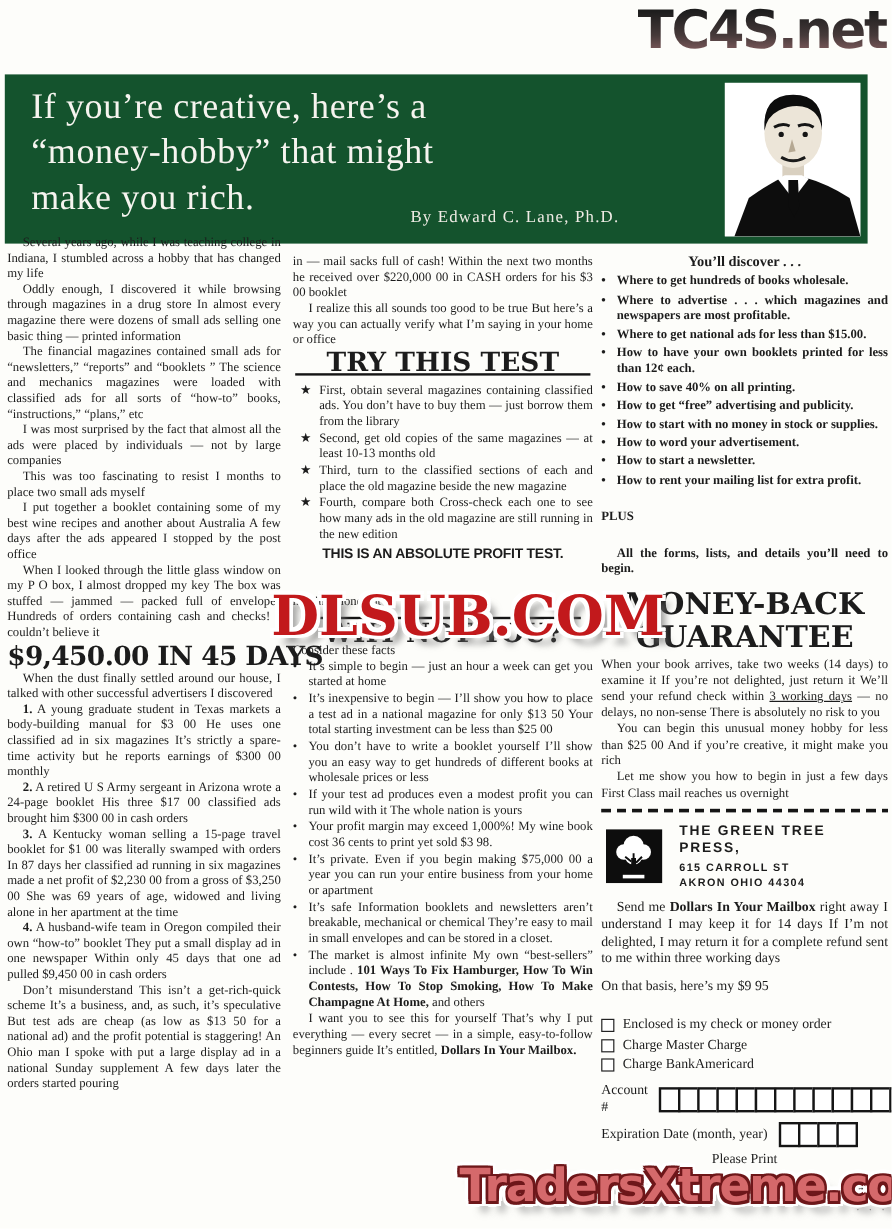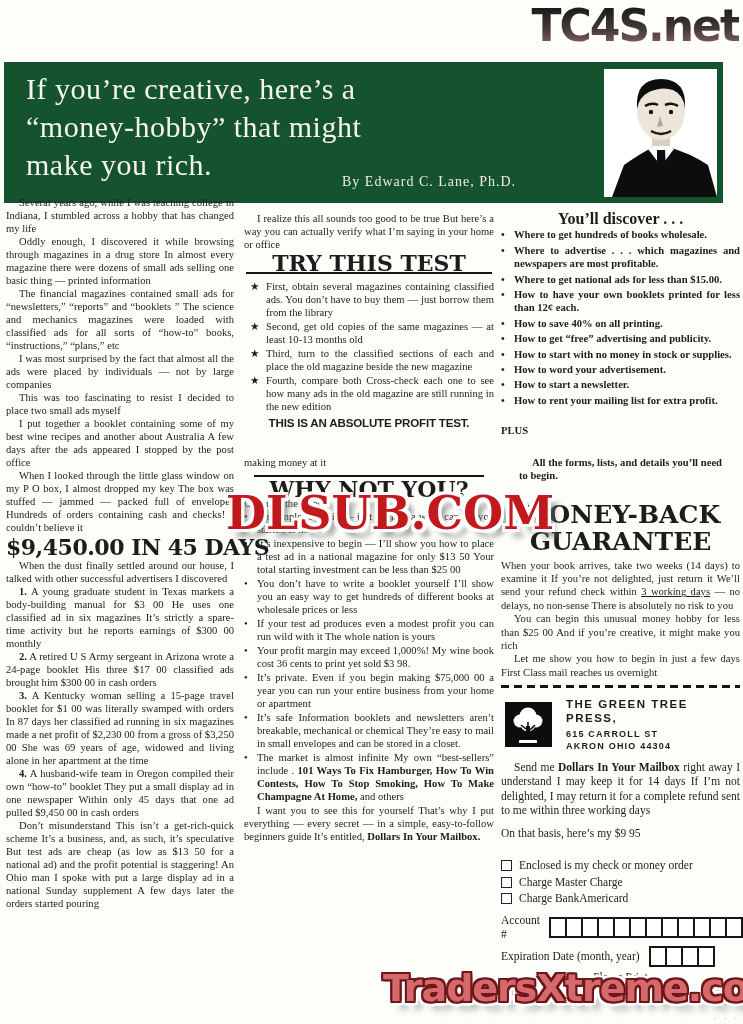--- a/index.html
+++ b/index.html
@@ -47,26 +47,26 @@
 
   .item{display:flex;margin:0 0 1px;}
   .item .g{flex:none;width:13px;}
   .item .t{flex:1;text-align:justify;}
   .star-item .g{width:16px;text-align:left;}
   .steps{padding:0 0 0 6px;}
   .profit{font-family:"Liberation Sans",sans-serif;font-weight:bold;font-size:11.6px;
     text-align:center;margin:3px 0 0;letter-spacing:-0.2px;}
   .partial{margin-top:27px;text-indent:4px;}
 
-  .h-disc{font-weight:bold;font-size:16px;text-align:center;margin:2px 0 3px;}
+  .h-disc{font-weight:bold;font-size:12px;text-align:center;margin:2px 0 3px;}
   .rbul{display:flex;font-weight:bold;margin:0 0 2px;}
   .rbul .g{flex:none;width:13px;}
   .rbul .t{flex:1;text-align:justify;}
   .plus{font-weight:bold;margin:17px 0;}
-  .plus-text{font-weight:bold;margin:18px;text-indent:13px;text-align:justify;}
+  .plus-text{font-weight:bold;margin:0;text-indent:13px;text-align:justify;}
   .h-guar{font-family:"DejaVu Serif",serif;font-weight:bold;font-size:25px;line-height:27px;
     text-align:center;margin:8px 0 4px;}
   .und{text-decoration:underline;margin-top:16px;}
 
   .cutline{height:3px;margin:6px 0 8px;
     background:repeating-linear-gradient(90deg,#151515 0 8px,transparent 8px 13px);}
   .press{display:flex;align-items:center;margin:0 0 8px;}
   .press .logo{flex:none;width:47px;height:45px;margin:0 14px 0 4px;}
   .press-name{font-family:"Liberation Sans",sans-serif;font-weight:bold;font-size:11.5px;
     letter-spacing:1.5px;margin:2px 0 3px;}
@@ -122,33 +122,34 @@
         <path d="M53 81 L61 81 L62 103 L58 112 L53 103 Z" fill="#0d0d0d"></path>
       </svg>
     </div>
   </div>
 
   <div class="col col-left">
     <p class="p">Several years ago, while I was teaching college in Indiana, I stumbled across a hobby that has changed my life</p>
     <p class="p">Oddly enough, I discovered it while browsing through magazines in a drug store  In almost every magazine there were dozens of small ads selling one basic thing — printed information</p>
     <p class="p">The financial magazines contained small ads for “newsletters,” “reports” and “booklets ” The science and mechanics magazines were loaded with classified ads for all sorts of “how-to” books, “instructions,” “plans,” etc</p>
     <p class="p">I was most surprised by the fact that almost all the ads were placed by individuals — not by large companies</p>
-    <p class="p">This was too fascinating to resist  I decided to place two small ads myself</p>
+    <p class="p">This was too fascinating to resist  I months to place two small ads myself</p>
     <p class="p">I put together a booklet containing some of my best wine recipes and another about Australia  A few days after the ads appeared I stopped by the post office</p>
     <p class="p">When I looked through the little glass window on my P O  box, I almost dropped my key  The box was stuffed — jammed — packed full of envelopes  Hundreds of orders containing cash and checks! I couldn’t believe it</p>
     <div class="h-money">$9,450.00 IN 45 DAYS</div>
     <p class="p">When the dust finally settled around our house, I talked with other successful advertisers I discovered</p>
     <p class="p"><b>1.</b> <span>A young graduate student in Texas markets a body-building manual for $3 00  He uses one classified ad in six magazines  It’s strictly a spare-time activity but he reports earnings of $300 00 monthly</span></p>
     <p class="p"><b>2.</b> <span>A retired U S  Army sergeant in Arizona wrote a 24-page booklet  His three $17 00 classified ads brought him $300 00 in cash orders</span></p>
     <p class="p"><b>3.</b> <span>A Kentucky woman selling a 15-page travel booklet for $1 00 was literally swamped with orders  In 87 days her classified ad running in six magazines made a net profit of $2,230 00 from a gross of $3,250 00  She was 69 years of age, widowed and living alone in her apartment at the time</span></p>
     <p class="p"><b>4.</b> <span>A husband-wife team in Oregon compiled their own “how-to” booklet  They put a small display ad in one newspaper  Within only 45 days that one ad pulled $9,450 00 in cash orders</span></p>
     <p class="p">Don’t misunderstand  This isn’t a get-rich-quick scheme  It’s a business, and, as such, it’s speculative  But test ads are cheap (as low as $13 50 for a national ad) and the profit potential is staggering! An Ohio man I spoke with put a large display ad in a national Sunday supplement  A few days later the orders started pouring</p>
   </div>
 
   <div class="col col-mid">
+    <p class="p ni">in — mail sacks full of cash! Within the next two months he received over $220,000 00 in CASH orders for his $3 00 booklet</p>
     <p class="p">I realize this all sounds too good to be true  But here’s a way you can actually verify what I’m saying in your home or office</p>
     <div class="h-mid">TRY THIS TEST</div>
     <hr class="rule">
     <div class="steps">
       <div class="item star-item">
           <span class="g">★</span>
           <span class="t">First, obtain several magazines containing classified ads. You don’t have to buy them — just borrow them from the library</span>
         </div>
       <div class="item star-item">
           <span class="g">★</span>

